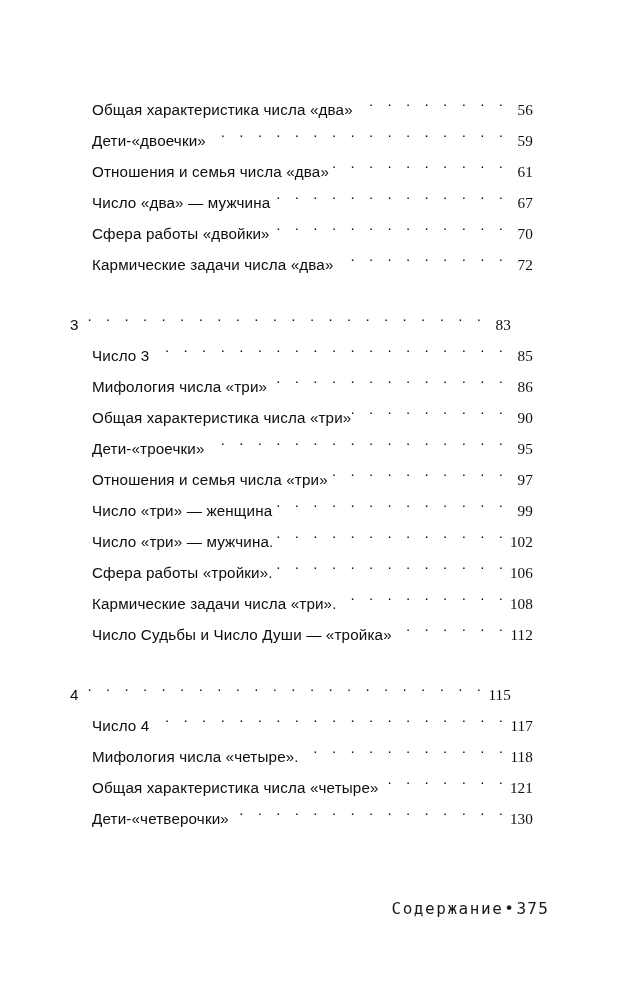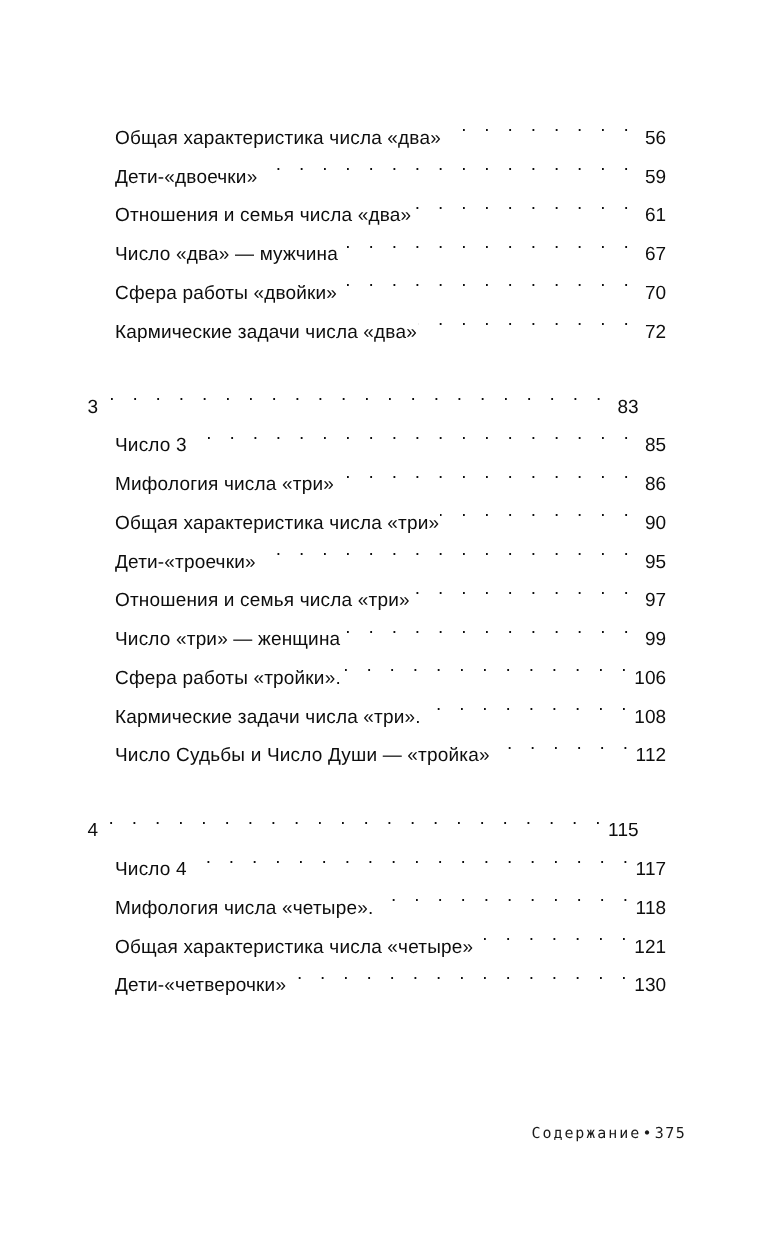--- a/index.html
+++ b/index.html
@@ -78,41 +78,42 @@
     white-space: nowrap;
   }
 
   .toc-row .row-page {
     flex: 0 0 auto;
     font-size: 15.2px;
     color: #0d0d0d;
     text-align: right;
     min-width: 24px;
     letter-spacing: 0.1px;
+    font-family: Liberation Serif, serif;
   }
 
   
   .toc-row.entry {
     padding-left: 22px;
   }
   
   .toc-row.chapter {
     padding-left: 0;
   }
   .toc-row.chapter .row-label {
     font-size: 15.2px;
   }
 
   
   .page-footer {
     position: absolute;
     right: 70px;
     top: 899px;
     font-family: "DejaVu Sans Mono", "Liberation Mono", monospace;
-    font-size: 12px;
+    font-size: 16px;
     letter-spacing: 1.55px;
     color: #1a1a1a;
     white-space: nowrap;
   }
   .page-footer .footer-sep {
     padding: 0 1px;
   }
   .page-footer .footer-num {
     letter-spacing: 1.2px;
   }
@@ -185,20 +186,25 @@
           <span class="row-label">Отношения и семья числа «три»</span>
           <span class="row-leader"></span>
           <span class="row-page">97</span>
         </div>
         <div class="toc-row entry">
           <span class="row-label">Число «три» — женщина</span>
           <span class="row-leader"></span>
           <span class="row-page">99</span>
         </div>
         <div class="toc-row entry">
+          <span class="row-label">Число «три» — мужчина.</span>
+          <span class="row-leader"></span>
+          <span class="row-page">102</span>
+        </div>
+        <div class="toc-row entry">
           <span class="row-label">Сфера работы «тройки».</span>
           <span class="row-leader"></span>
           <span class="row-page">106</span>
         </div>
         <div class="toc-row entry">
           <span class="row-label">Кармические задачи числа «три».</span>
           <span class="row-leader"></span>
           <span class="row-page">108</span>
         </div>
         <div class="toc-row entry">

